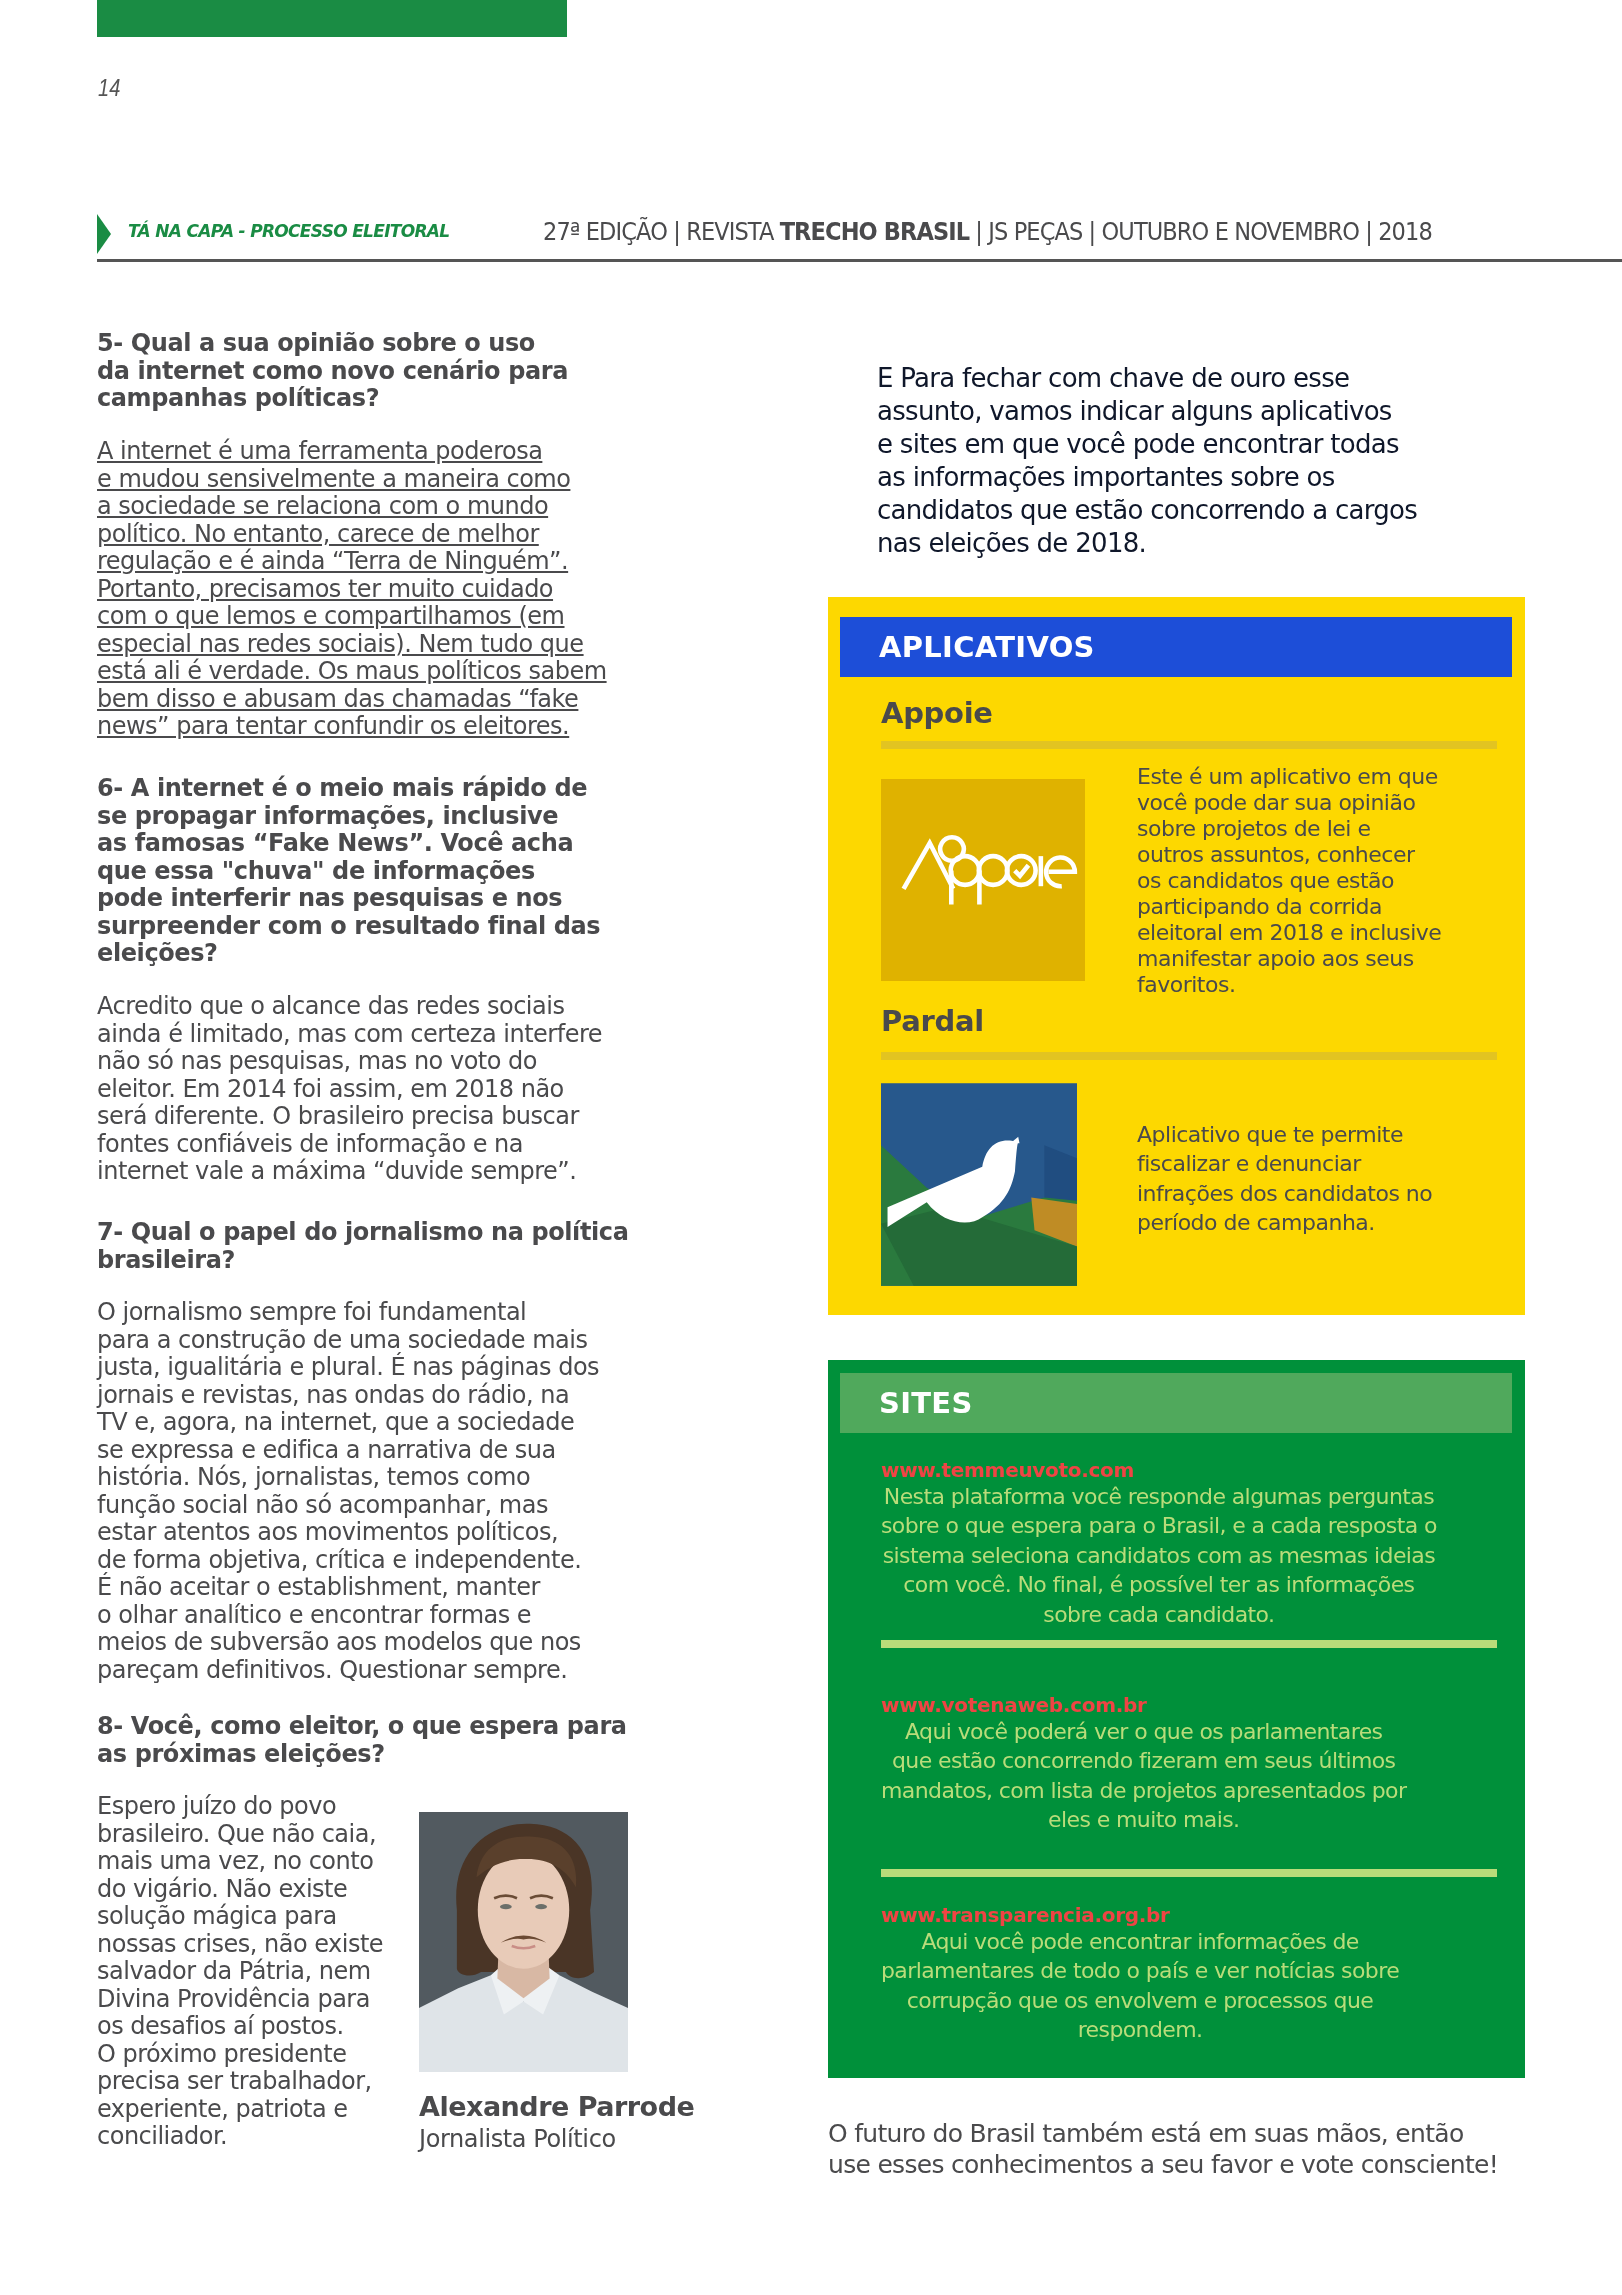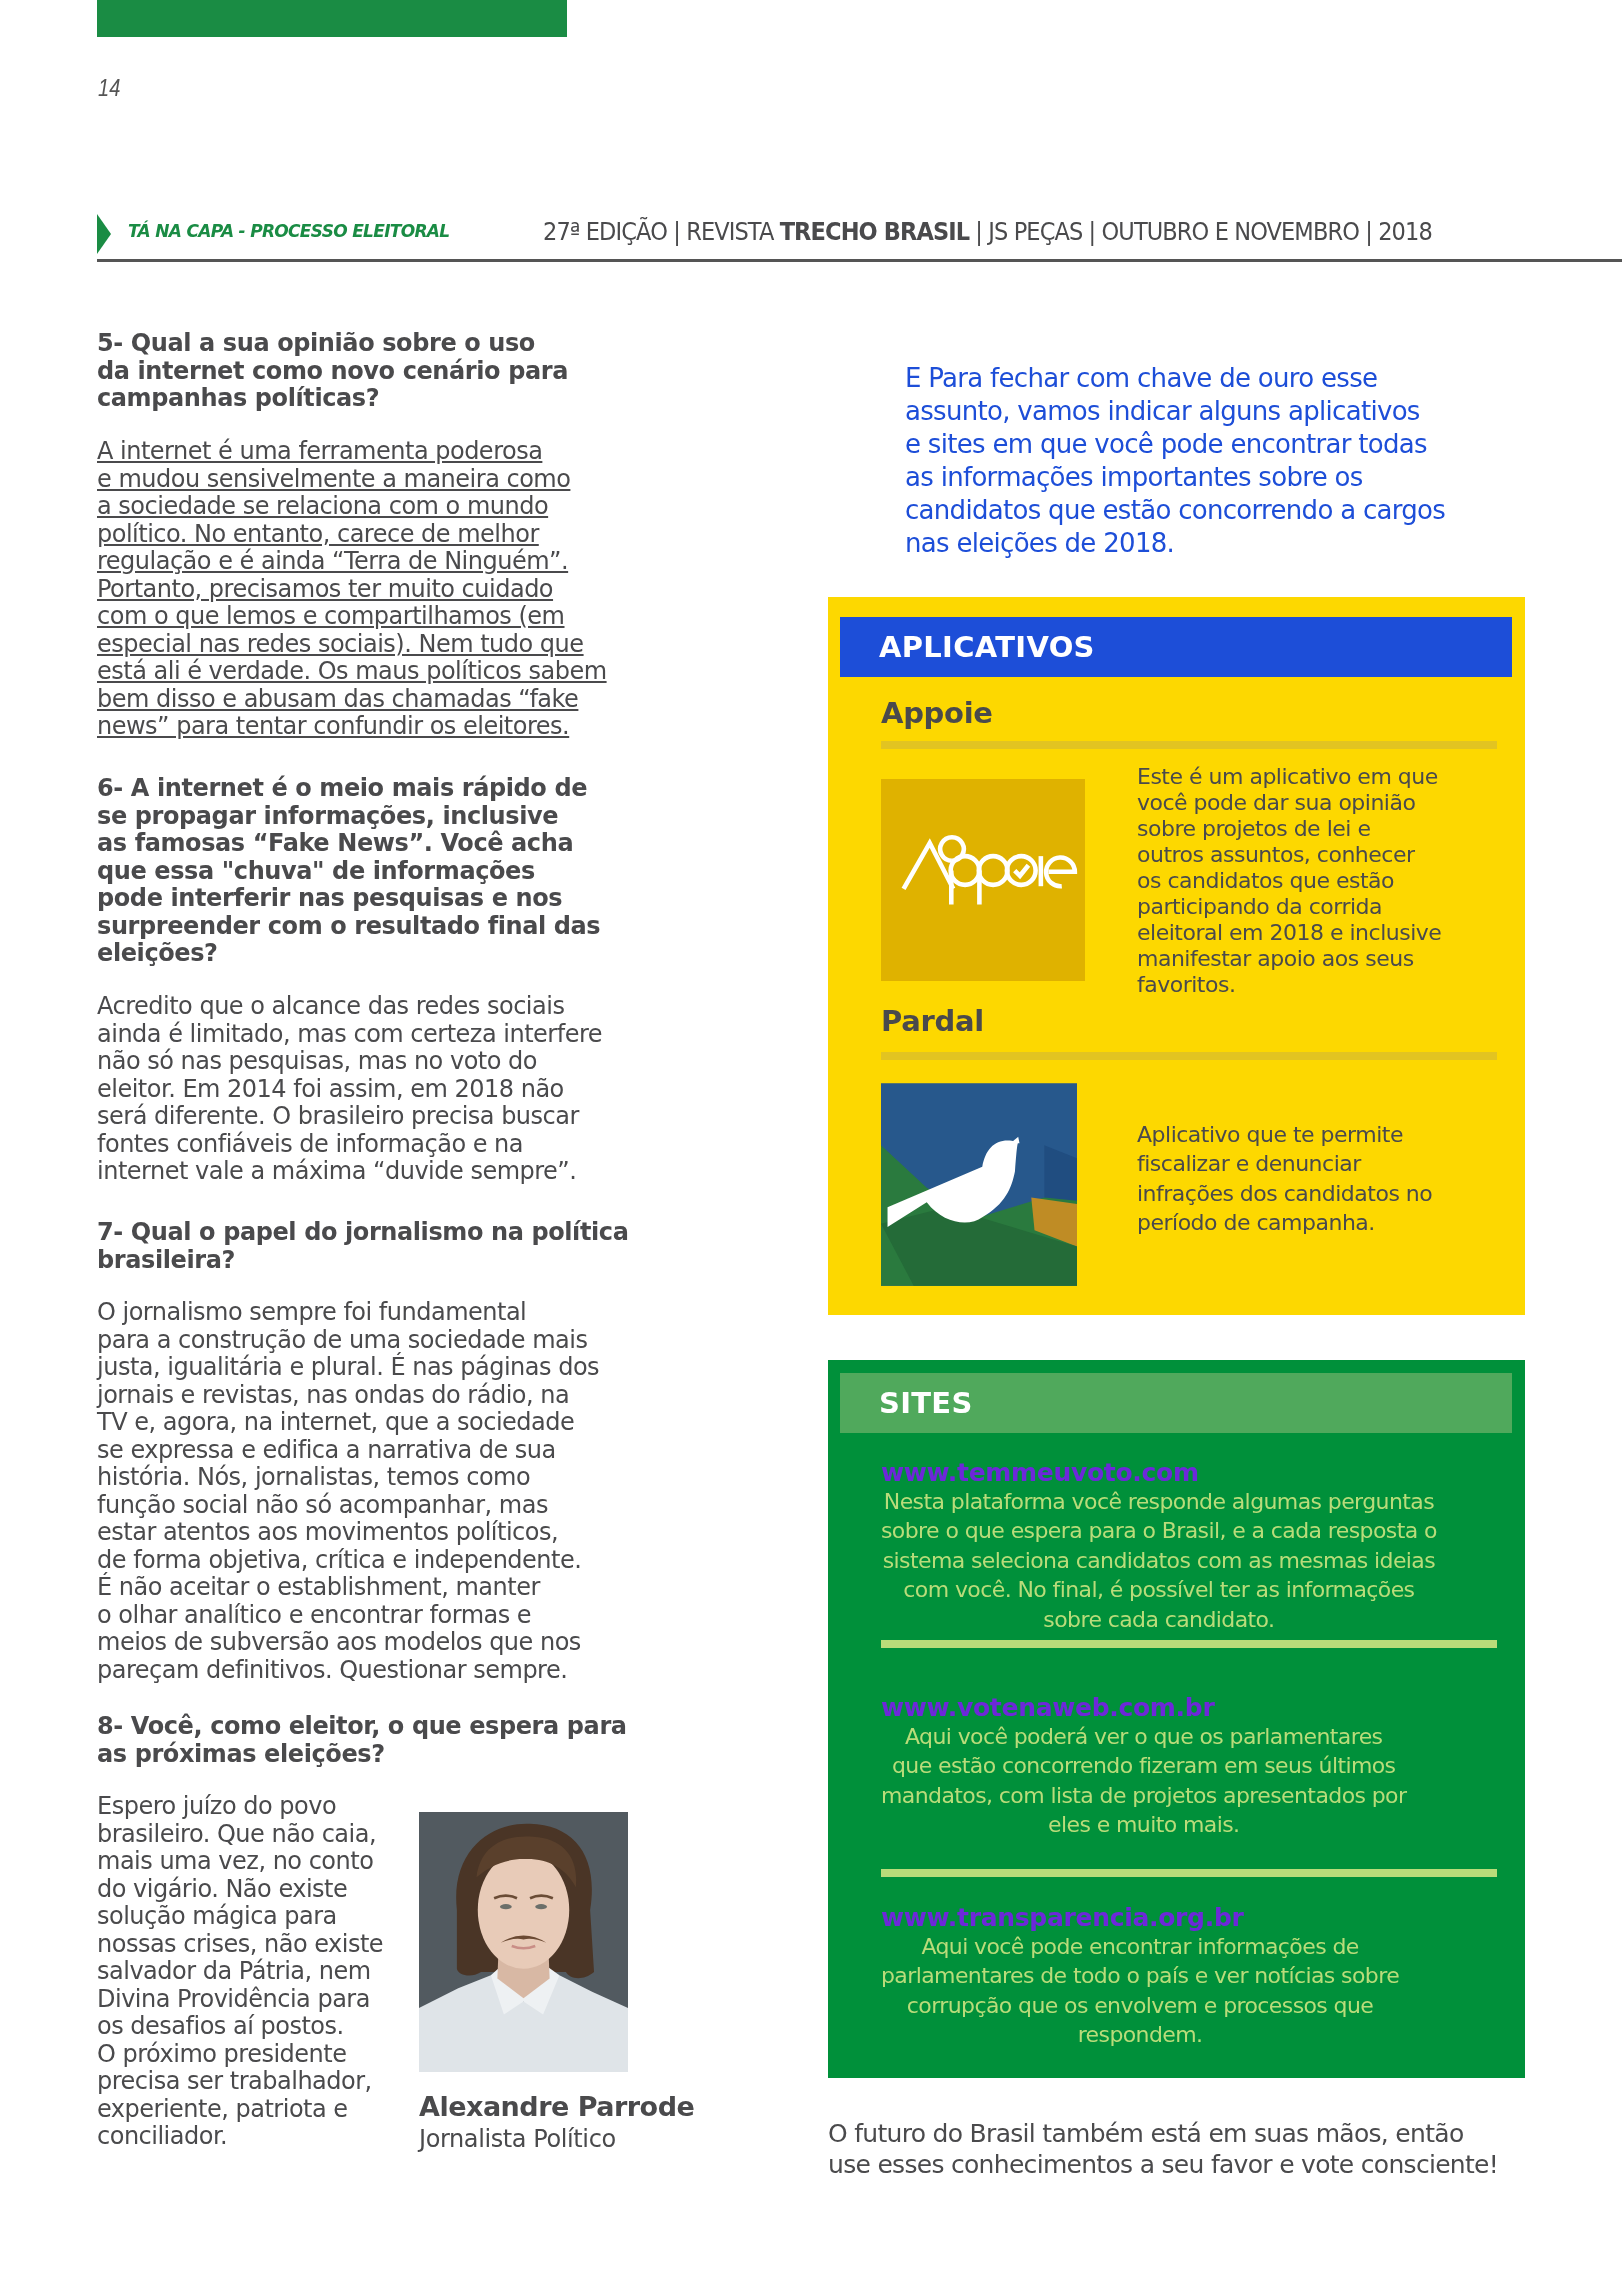--- a/index.html
+++ b/index.html
@@ -14,34 +14,34 @@
   .hdr-arrow { left: 97px; top: 214px; width: 0; height: 0; border-top: 20px solid transparent; border-bottom: 20px solid transparent; border-left: 14.4px solid #1a8c44; }
   .hdr-section { left: 128px; top: 221px; font-family: "DejaVu Sans", sans-serif; font-style: italic; font-weight: bold; font-size: 17px; color: #1a8c44; letter-spacing: -0.7px; white-space: nowrap; }
   .hdr-meta { left: 543px; top: 217px; font-family: "DejaVu Sans", sans-serif; font-size: 25px; color: #4a4a4c; white-space: nowrap; letter-spacing: -1px; transform: scaleX(0.90); transform-origin: left; }
   .hdr-meta b { font-weight: bold; }
   .hdr-rule { left: 97px; top: 259px; width: 1526px; height: 2.6px; background: #555; }
 
   .q { font-family: "DejaVu Sans", sans-serif; font-weight: bold; font-size: 24px; line-height: 27.5px; color: #4a4a4c; letter-spacing: -0.4px; }
   .a { font-family: "DejaVu Sans", sans-serif; font-size: 24px; line-height: 27.5px; color: #4a4a4c; letter-spacing: -0.5px; }
   .line { display: block; white-space: nowrap; }
 
-  .intro { left: 877px; top: 362px; font-size: 26px; line-height: 33px; color: #1d4ed8; letter-spacing: -0.7px; font-family: "DejaVu Sans", sans-serif; margin-left: 28px; }
+  .intro { left: 877px; top: 362px; font-size: 26px; line-height: 33px; color: #0f172a; letter-spacing: -0.7px; font-family: "DejaVu Sans", sans-serif; }
 
   .yellow-box { left: 828px; top: 597px; width: 697px; height: 718px; background: #fdd800; }
   .yellow-band { left: 840px; top: 617px; width: 672px; height: 60px; background: #1d4ed8; }
   .band-title { font-family: "DejaVu Sans", sans-serif; font-weight: bold; font-size: 29px; color: #ffffff; position: absolute; left: 39px; top: 13px; letter-spacing: 0.3px; }
   .app-name { font-family: "DejaVu Sans", sans-serif; font-weight: bold; font-size: 29px; color: #4a4a4c; letter-spacing: -0.3px; }
   .y-divider { height: 7.9px; background: #e2c421; }
   .appoie-logo { left: 881px; top: 779px; width: 204px; height: 202px; background: #dfb200; }
   .app-desc { font-family: "DejaVu Sans", sans-serif; font-size: 22px; line-height: 26px; color: #4a4a4c; letter-spacing: -0.5px; }
   .pardal-logo { left: 881px; top: 1083px; width: 196px; height: 203px; overflow: hidden; }
 
   .green-box { left: 828px; top: 1360px; width: 697px; height: 718px; background: #00903a; }
   .green-band { left: 840px; top: 1373px; width: 672px; height: 60px; background: #50a95c; }
-  .site-url { font-family: "DejaVu Sans", sans-serif; font-weight: bold; font-size: 25px; color: #6d28d9; letter-spacing: -0.3px; }
+  .site-url { font-family: "DejaVu Sans", sans-serif; font-weight: bold; font-size: 20px; color: #ef4444; letter-spacing: -0.3px; }
   .site-desc { font-family: "DejaVu Sans", sans-serif; font-size: 22px; line-height: 29.4px; color: #b9dc7a; letter-spacing: -0.6px; text-align: center; }
   .g-divider { left: 881px; width: 616px; height: 7.9px; background: #b9dc7a; }
 
   .outro { left: 828px; top: 2118px; font-family: "DejaVu Sans", sans-serif; font-size: 25px; line-height: 31px; color: #4a4a4c; letter-spacing: -0.7px; }
 
   .photo { left: 419px; top: 1812px; width: 209px; height: 260px; background: #525a60; overflow: hidden; }
   .author-name { left: 419px; top: 2091px; font-family: "DejaVu Sans", sans-serif; font-weight: bold; font-size: 27px; color: #4a4a4c; letter-spacing: -0.5px; white-space: nowrap; }
   .author-role { left: 419px; top: 2125px; font-family: "DejaVu Sans", sans-serif; font-size: 24px; color: #4a4a4c; letter-spacing: -0.4px; white-space: nowrap; }
 </style>
 </head>

